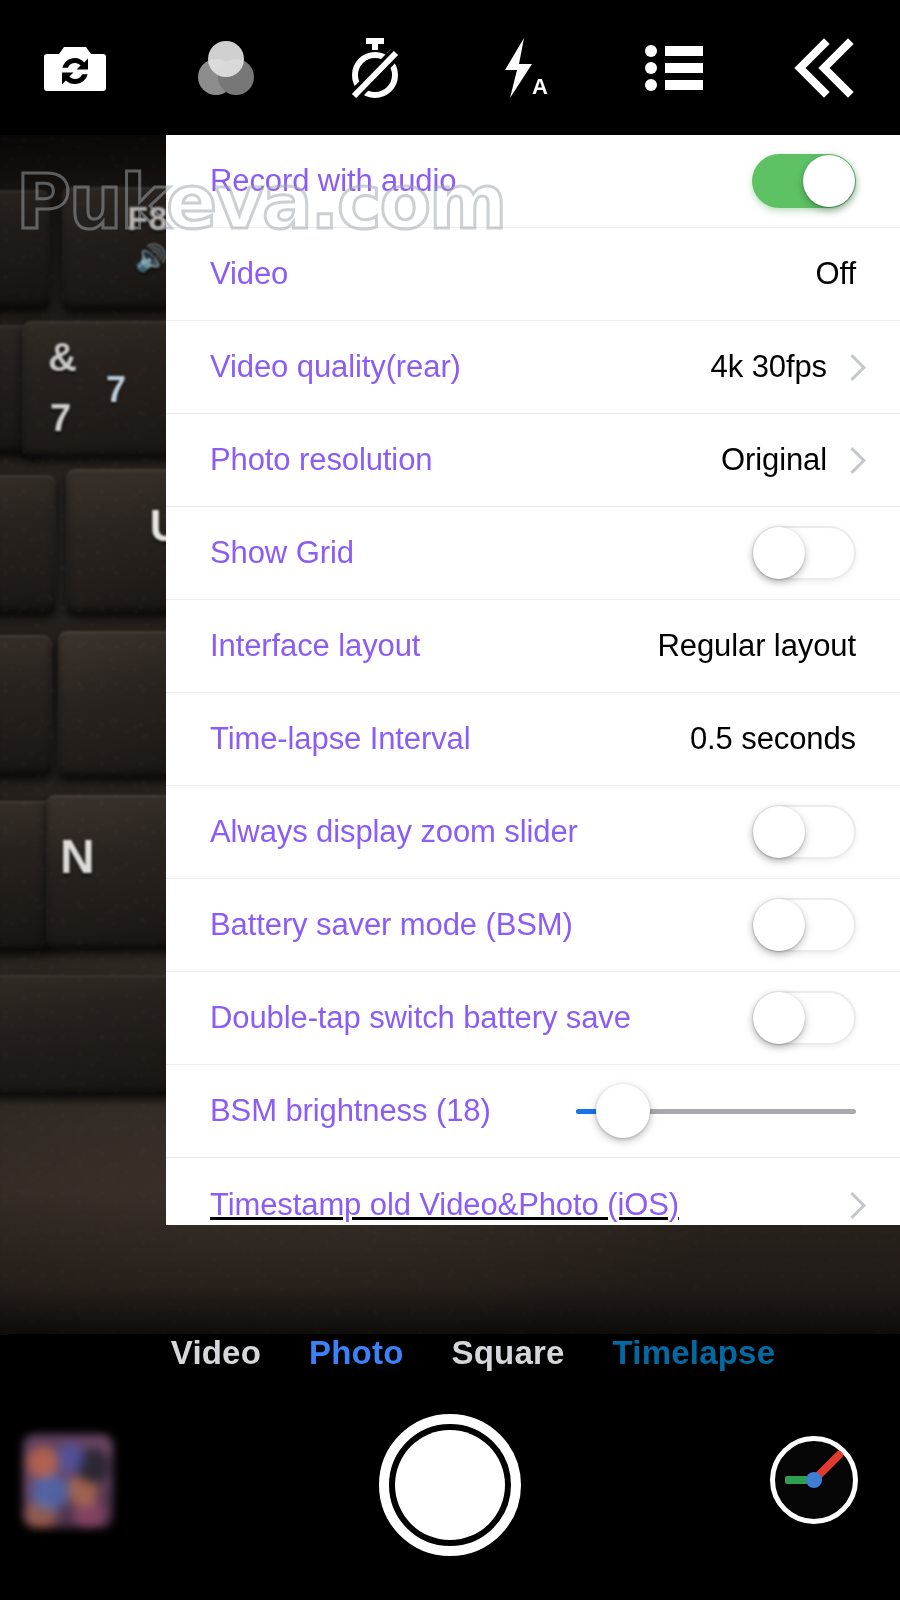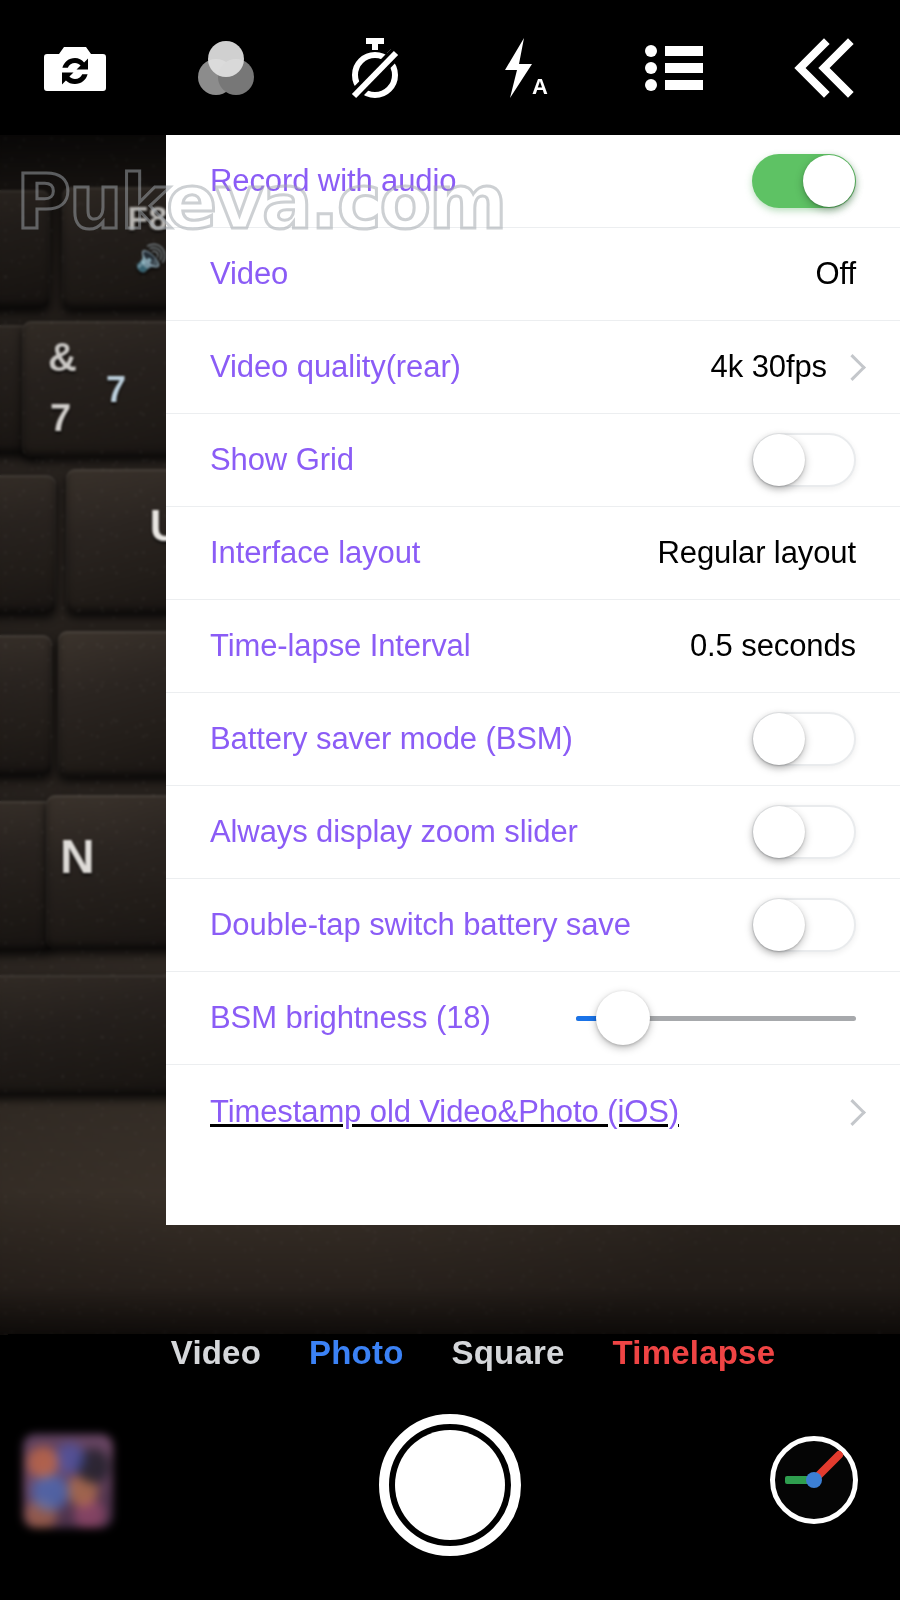--- a/index.html
+++ b/index.html
@@ -226,21 +226,21 @@
   }
   .mode {
     font-size:33px;
     font-weight:bold;
     color:#d5d7da;
     letter-spacing:.2px;
     white-space:nowrap;
     cursor:pointer;
   }
   .mode.active { color:#3b82f6; }
-  .mode.dim { color:#ef4444; }
+  .mode.dim { color:#0369a1; }
 
   
   #bottombar {
     position:absolute; left:0; top:1398px;
     width:900px; height:202px;
     background:#000;
     z-index:40;
   }
   #thumb {
     position:absolute; left:23px; top:1434px;
@@ -417,20 +417,27 @@
     </div>
 
     <div class="row">
       <span class="row-label">Video quality(rear)</span>
       <span class="row-right">
         <span class="row-value">4k 30fps</span>
         <span class="chev"></span>
       </span>
     </div>
 
+    <div class="row">
+      <span class="row-label">Photo resolution</span>
+      <span class="row-right">
+        <span class="row-value">Original</span>
+        <span class="chev"></span>
+      </span>
+    </div>
 
     <div class="row">
       <span class="row-label">Show Grid</span>
       <span class="row-right">
         <span class="toggle off">
             <span class="knob"></span>
           </span>
       </span>
     </div>
 
@@ -442,30 +449,30 @@
     </div>
 
     <div class="row">
       <span class="row-label">Time-lapse Interval</span>
       <span class="row-right">
         <span class="row-value">0.5 seconds</span>
       </span>
     </div>
 
     <div class="row">
-      <span class="row-label">Battery saver mode (BSM)</span>
+      <span class="row-label">Always display zoom slider</span>
       <span class="row-right">
         <span class="toggle off">
             <span class="knob"></span>
           </span>
       </span>
     </div>
 
     <div class="row">
-      <span class="row-label">Always display zoom slider</span>
+      <span class="row-label">Battery saver mode (BSM)</span>
       <span class="row-right">
         <span class="toggle off">
             <span class="knob"></span>
           </span>
       </span>
     </div>
 
     <div class="row">
       <span class="row-label">Double-tap switch battery save</span>
       <span class="row-right">

